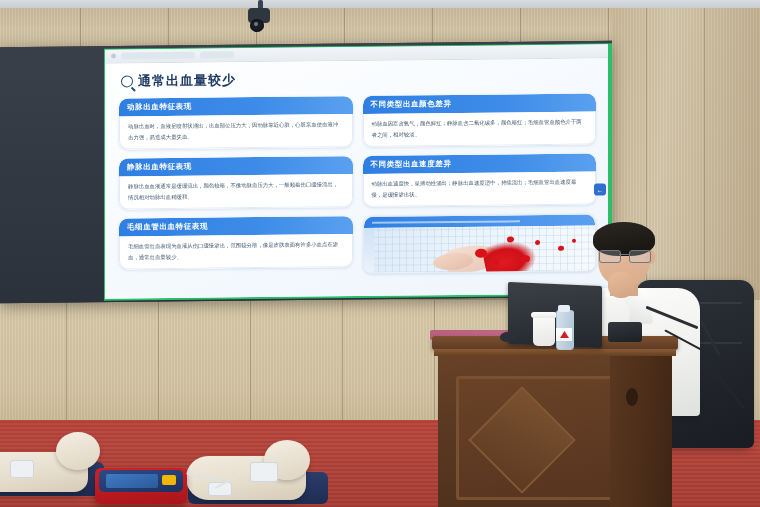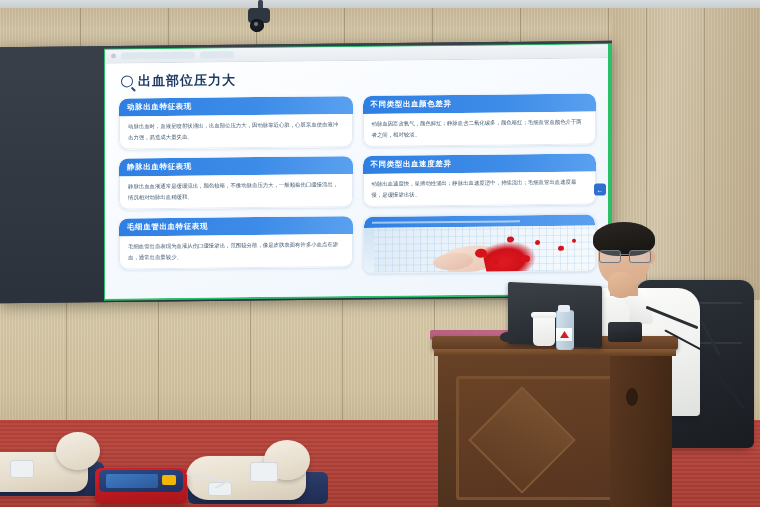--- a/index.html
+++ b/index.html
@@ -251,21 +251,21 @@
       <div class="tb-pill w1"></div>
       <div class="tb-pill w2"></div>
       <div class="tb-spacer"></div>
       <div class="tb-txt"></div>
     </div>
 
     <div class="slide">
 
       <div class="slide-title">
         <div class="mag"></div>
-        <span>出血部位压力大</span>
+        <span>通常出血量较少</span>
       </div>
 
       <div class="cols">
 
         <div class="col">
 
           <div class="card">
             <div class="card-head">动脉出血特征表现</div>
             <div class="card-body">动脉出血时，血液呈喷射状涌出，出血部位压力大，因动脉靠近心脏，心脏泵血使血液冲击力强，易造成大量失血。</div>
           </div>

